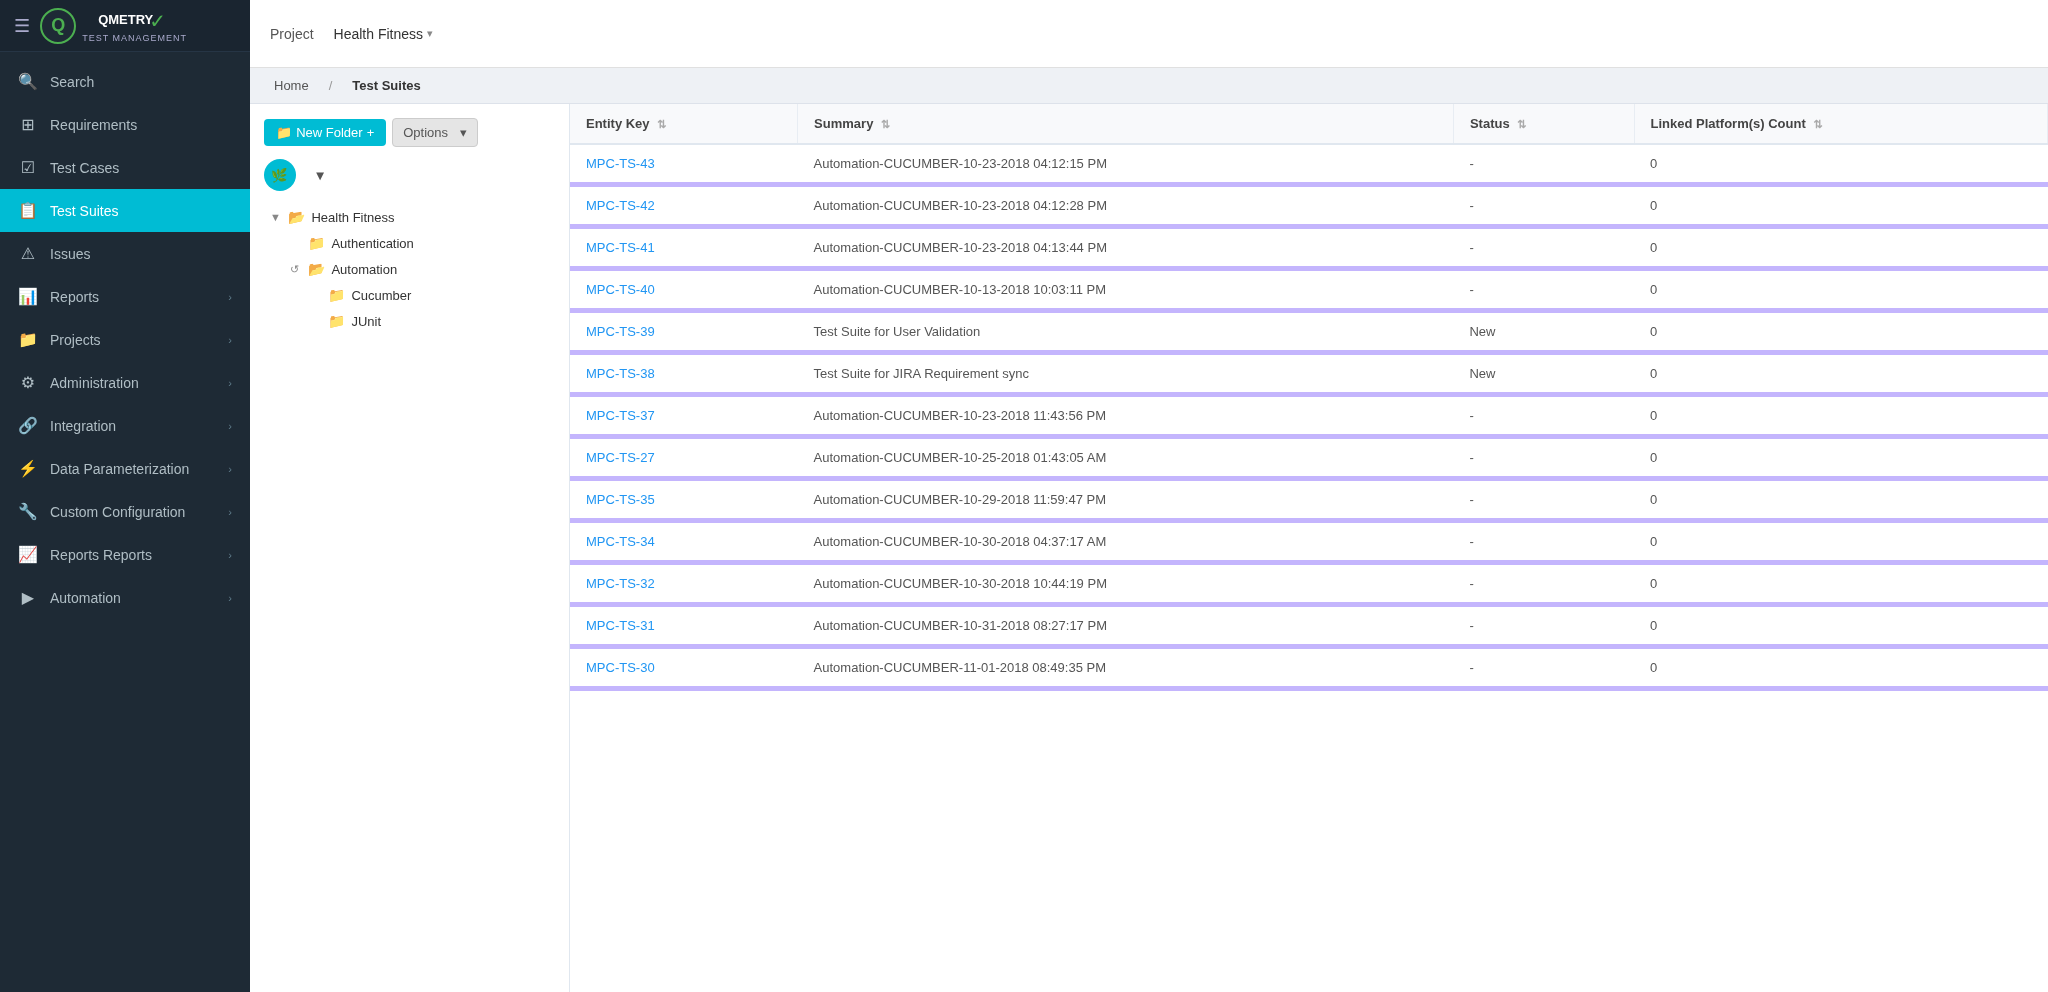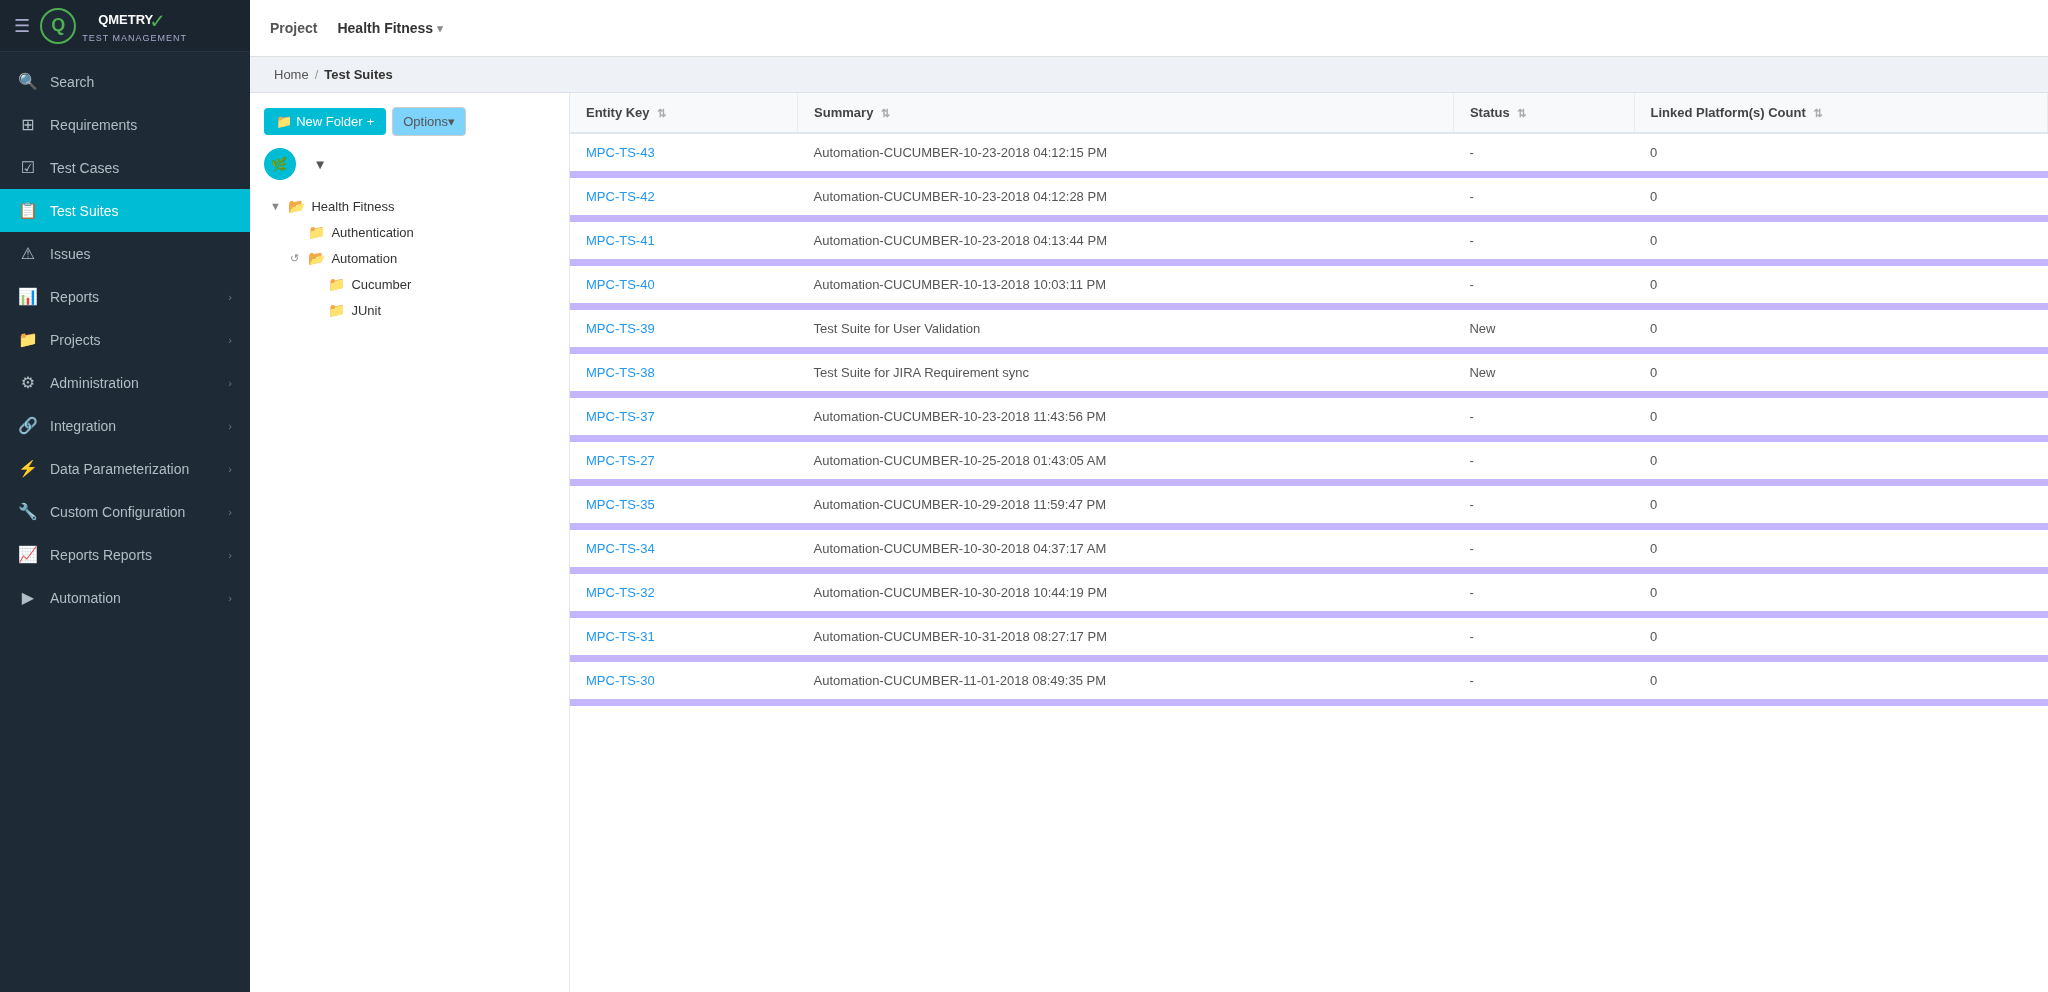--- a/index.html
+++ b/index.html
@@ -57,41 +57,40 @@
       display: flex;
       flex-direction: column;
       overflow: hidden;
     }
 
     
     .topbar {
       background: #fff;
       border-bottom: 1px solid #e0e0e0;
       padding: 12px 20px;
-      height: 57px;
+      height: 68px;
       display: flex;
       align-items: center;
       gap: 20px;
       box-shadow: 0 1px 3px rgba(0,0,0,0.08);
-      font-weight: bold;
     }
     .topbar-project { color: #555; font-size: 14px; cursor: pointer; }
     .topbar-dropdown {
       display: flex; align-items: center; gap: 4px; cursor: pointer;
       color: #333; font-size: 14px;
     }
     .topbar-dropdown .arrow { font-size: 11px; color: #888; }
 
     
     .breadcrumb-bar {
       background: #eef1f5;
       padding: 10px 24px;
       display: flex;
       align-items: center;
-      gap: 6px;
+      gap: 20px;
       font-size: 13px;
       color: #666;
       border-bottom: 1px solid #dde2ea;
     }
     .breadcrumb-home { color: #555; cursor: pointer; }
     .breadcrumb-sep { color: #999; }
     .breadcrumb-current { color: #333; font-weight: 600; }
 
     
     .content {
@@ -114,22 +113,22 @@
       align-items: center;
       gap: 6px;
       padding: 0 14px 12px 14px;
     }
     .new-folder-btn {
       display: flex; align-items: center; gap: 4px;
       background: #00bcd4; color: #fff; border: none;
       border-radius: 4px; padding: 6px 12px; font-size: 13px; cursor: pointer;
     }
     .options-btn {
-      display: flex; align-items: center; gap: 0;
-      background: #7dd3fc; color: #555; border: 1px solid #ccc;
+      display: flex; align-items: center; gap: 12px;
+      background: #e5e5e5; color: #555; border: 1px solid #ccc;
       border-radius: 4px; padding: 6px 10px; font-size: 13px; cursor: pointer;
     }
 
     .folder-actions {
       display: flex; align-items: center; gap: 8px; padding: 0 14px 10px 14px;
     }
     .action-icon-btn {
       width: 32px; height: 32px; border: none; background: none; cursor: pointer;
       display: flex; align-items: center; justify-content: center;
       border-radius: 4px; color: #555;
@@ -167,21 +166,21 @@
       text-align: left;
       font-size: 13px;
       font-weight: 600;
       color: #444;
       white-space: nowrap;
       border-right: 1px solid #e8edf3;
     }
     .data-table th .sort-icon { color: #aaa; margin-left: 4px; font-size: 11px; }
     .data-table td {
       padding: 11px 16px;
-      border-bottom: 7px solid #c4b5fd;
+      border-bottom: 5px solid #c4b5fd;
       font-size: 13px;
       color: #555;
     }
     .entity-key-link { color: #2196f3; cursor: pointer; text-decoration: none; }
     .dash { color: #999; }
 
     
     ::-webkit-scrollbar { width: 6px; height: 6px; }
     ::-webkit-scrollbar-track { background: #f1f1f1; }
     ::-webkit-scrollbar-thumb { background: #c1c1c1; border-radius: 3px; }

